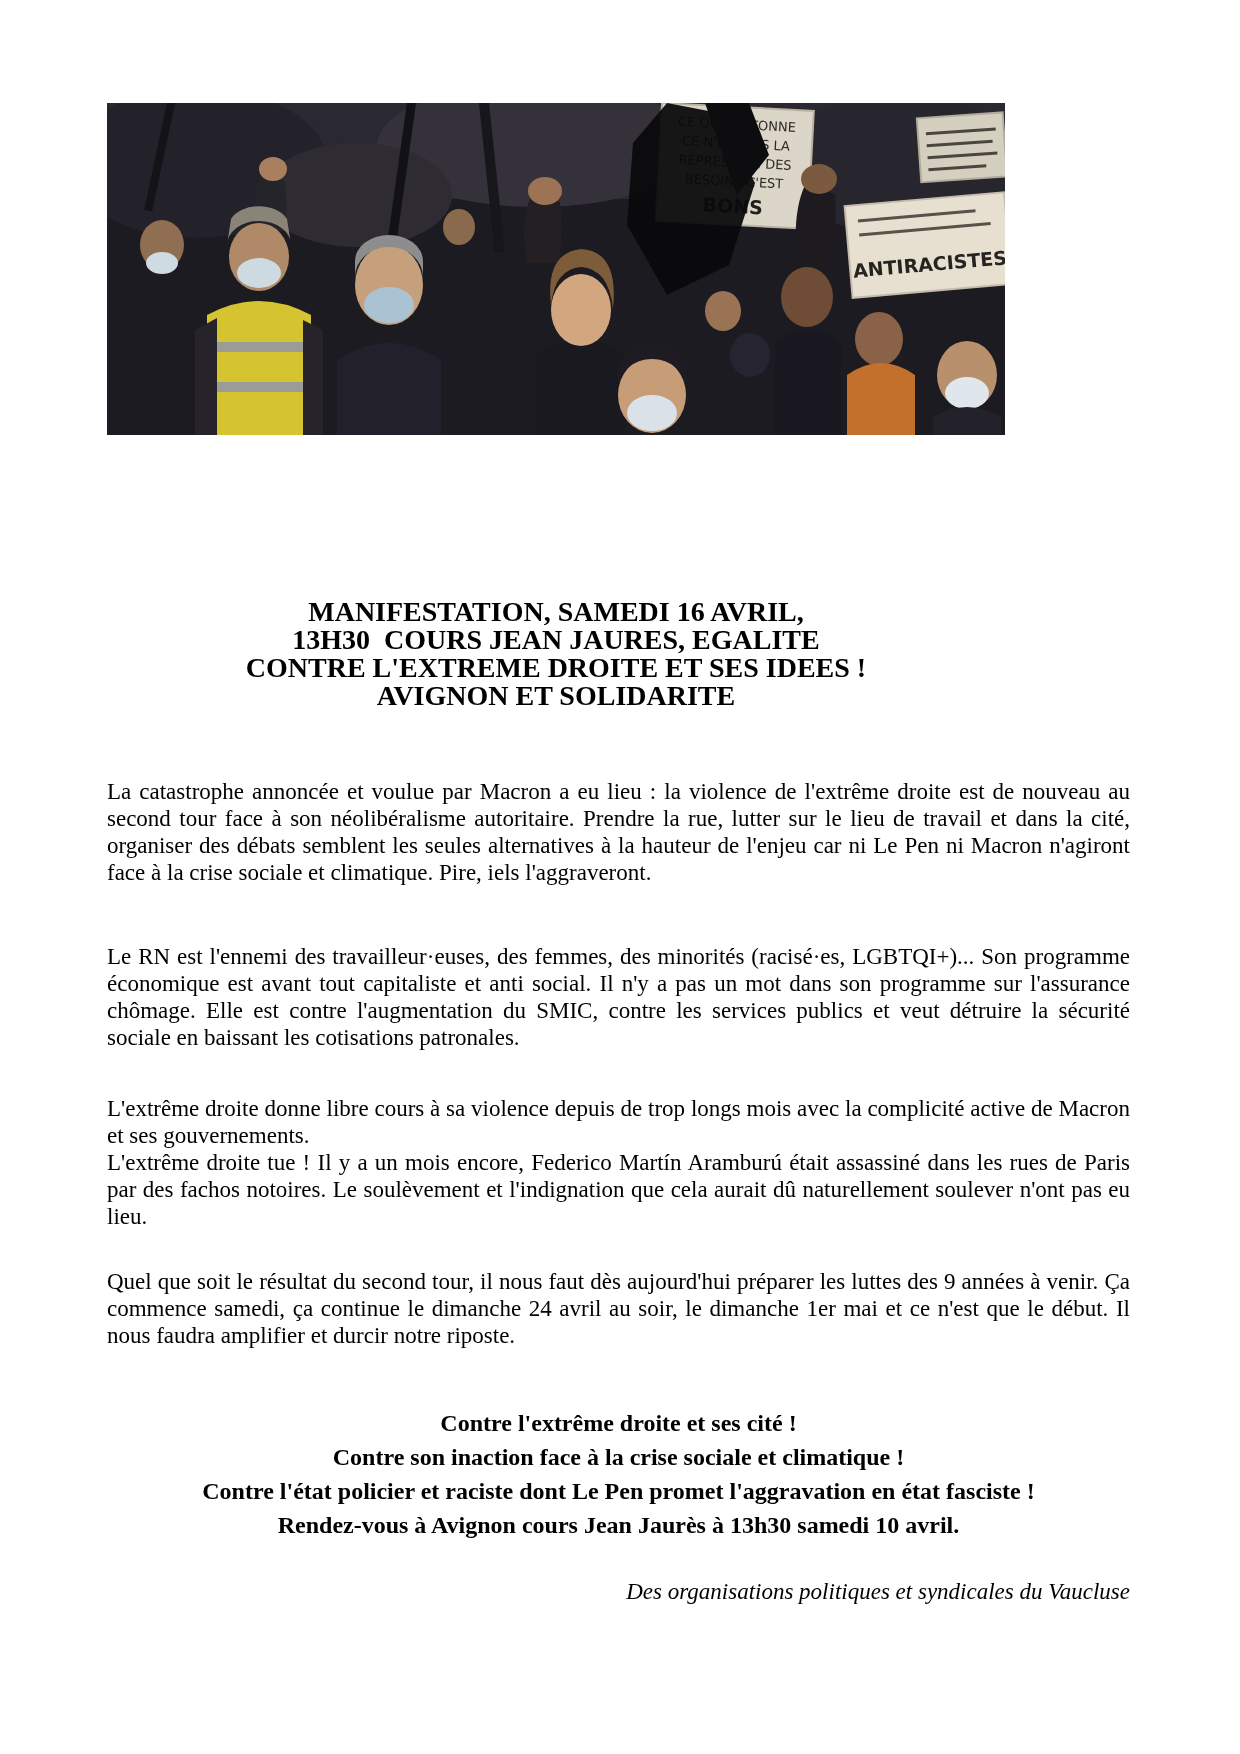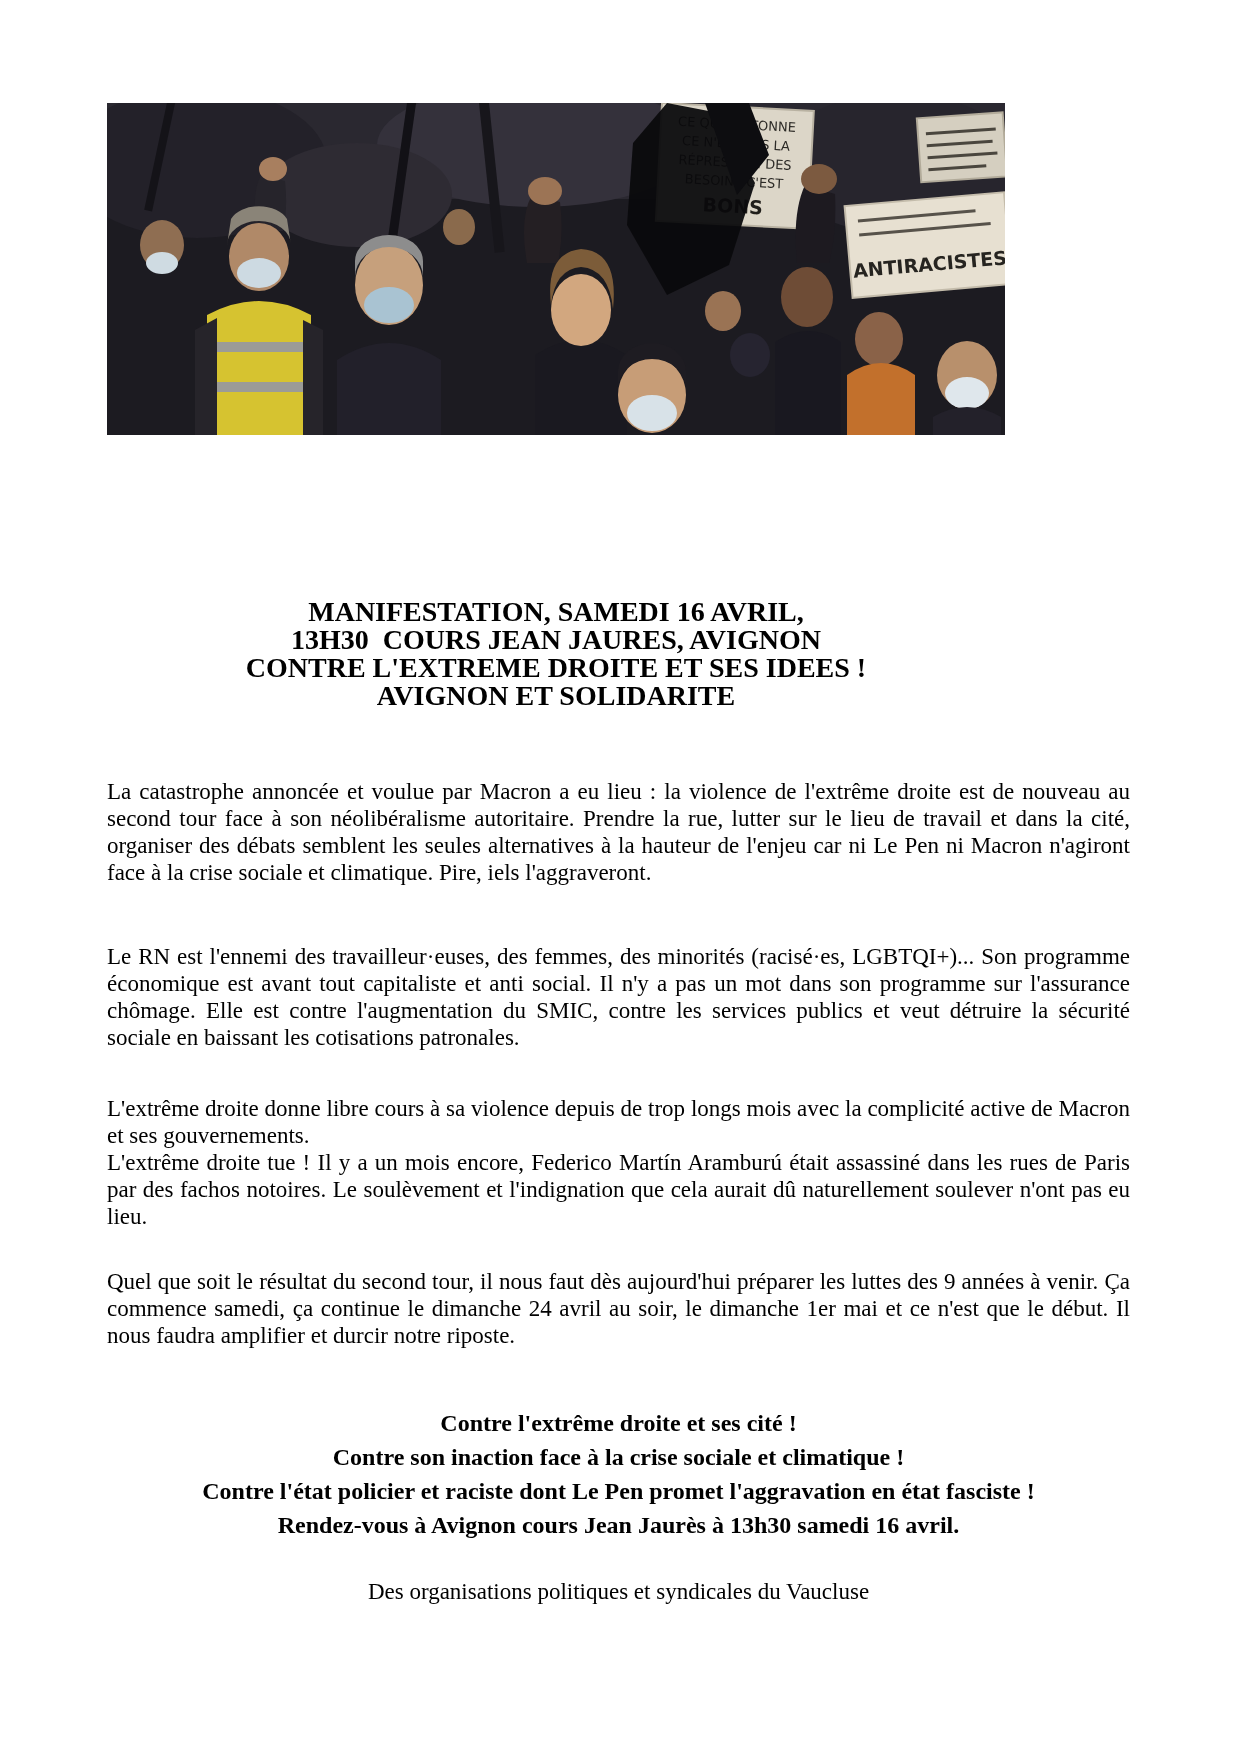--- a/index.html
+++ b/index.html
@@ -41,23 +41,24 @@
   .p4 { margin-top: 38px !important; }
   .cta-block {
     margin: 57px 110px 0 107px;
     text-align: center;
     font-weight: 700;
     font-size: 24px;
     line-height: 34px;
   }
   .signature {
     margin: 36px 110px 0 107px;
-    text-align: center;
+    text-align: right;
     font-size: 23px;
     line-height: 27px;
+    font-style: italic;
   }
 </style>
 </head>
 <body>
 
 <div class="page">
 
   <div class="photo-wrap">
     <svg viewBox="0 0 898 332" width="898" height="332" role="img">
 
@@ -155,35 +156,35 @@
       <g>
         <ellipse cx="860" cy="272" rx="30" ry="34" fill="#b8906c"></ellipse>
         <ellipse cx="860" cy="290" rx="22" ry="16" fill="#dfe7ec"></ellipse>
         <path d="M826 332 v-18 q34 -20 68 0 v18 Z" fill="#23212a"></path>
       </g>
     </svg>
   </div>
 
   <div class="title-block">
     <div>MANIFESTATION, SAMEDI 16 AVRIL,</div>
-    <div>13H30  COURS JEAN JAURES, AVIGNON</div>
+    <div>13H30  COURS JEAN JAURES, EGALITE</div>
     <div>CONTRE L'EXTREME DROITE ET SES IDEES !</div>
     <div>AVIGNON ET SOLIDARITE</div>
   </div>
 
   <div class="body-text">
     <p class="p1">La catastrophe annoncée et voulue par Macron a eu lieu : la violence de l'extrême droite est de nouveau au second tour face à son néolibéralisme autoritaire. Prendre la rue, lutter sur le lieu de travail et dans la cité, organiser des débats semblent les seules alternatives à la hauteur de l'enjeu car ni Le Pen ni Macron n'agiront face à la crise sociale et climatique. Pire, iels l'aggraveront.</p>
     <p class="p2">Le RN est l'ennemi des travailleur·euses, des femmes, des minorités (racisé·es, LGBTQI+)... Son programme économique est avant tout capitaliste et anti social. Il n'y a pas un mot dans son programme sur l'assurance chômage. Elle est contre l'augmentation du SMIC, contre les services publics et veut détruire la sécurité sociale en baissant les cotisations patronales.</p>
     <p class="p3a">L'extrême droite donne libre cours à sa violence depuis de trop longs mois avec la complicité active de Macron et ses gouvernements.</p>
     <p class="p3b">L'extrême droite tue ! Il y a un mois encore, Federico Martín Aramburú était assassiné dans les rues de Paris par des fachos notoires. Le soulèvement et l'indignation que cela aurait dû naturellement soulever n'ont pas eu lieu.</p>
     <p class="p4">Quel que soit le résultat du second tour, il nous faut dès aujourd'hui préparer les luttes des 9 années à venir. Ça commence samedi, ça continue le dimanche 24 avril au soir, le dimanche 1er mai et ce n'est que le début. Il nous faudra amplifier et durcir notre riposte.</p>
   </div>
 
   <div class="cta-block">
     <div>Contre l'extrême droite et ses cité !</div>
     <div>Contre son inaction face à la crise sociale et climatique !</div>
     <div>Contre l'état policier et raciste dont Le Pen promet l'aggravation en état fasciste !</div>
-    <div>Rendez-vous à Avignon cours Jean Jaurès à 13h30 samedi 16 avril.</div>
+    <div>Rendez-vous à Avignon cours Jean Jaurès à 13h30 samedi 10 avril.</div>
   </div>
 
   <div class="signature">Des organisations politiques et syndicales du Vaucluse</div>
 
 </div>
 
 </body></html>

